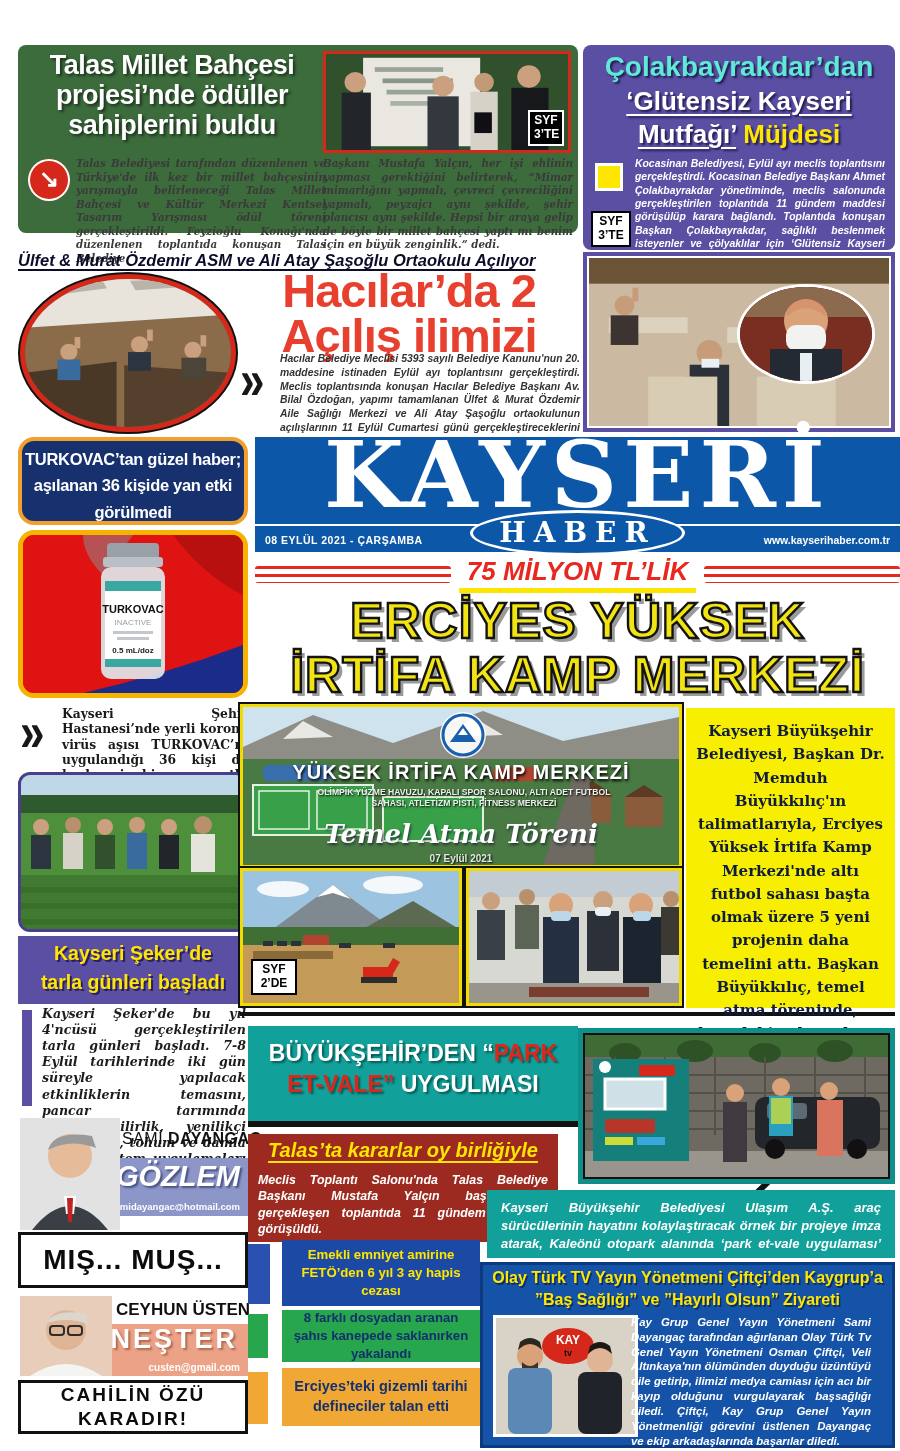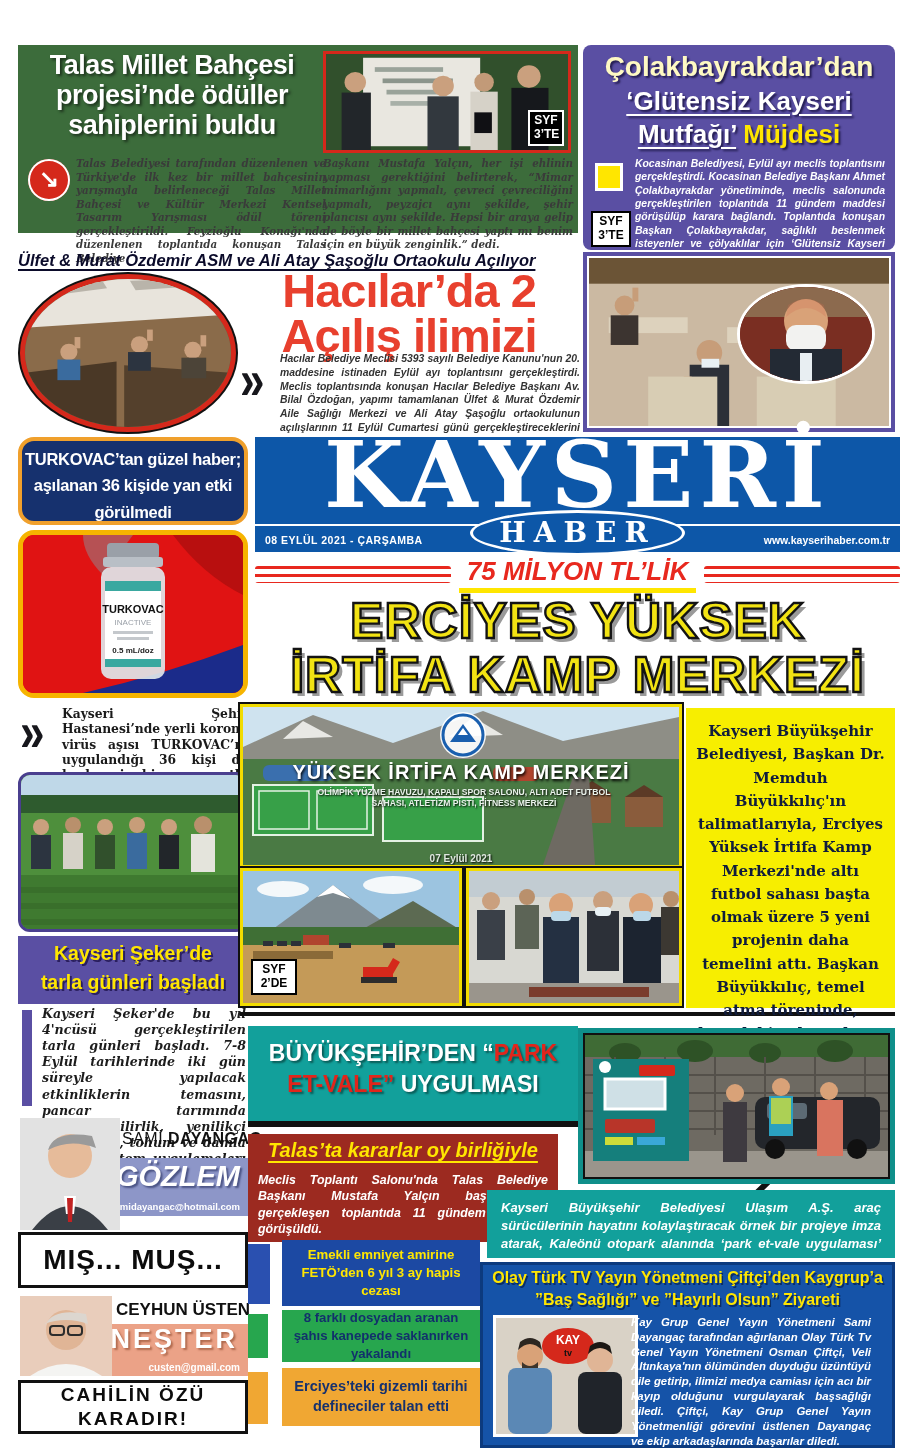--- a/index.html
+++ b/index.html
@@ -2,35 +2,35 @@
 <html><head>
 <meta charset="utf-8">
 <style>
   *{margin:0;padding:0;box-sizing:border-box}
   html,body{background:#fff}
   body{width:900px;height:1451px;position:relative;font-family:"Liberation Sans",sans-serif;overflow:hidden}
   .abs{position:absolute}
   svg{display:block}
 
   
-  #talas-award{left:18px;top:45px;width:560px;height:188px;background:#3c6c3b;border-radius:0}
+  #talas-award{left:18px;top:45px;width:560px;height:188px;background:#3c6c3b;border-radius:8px}
   #talas-award h1{position:absolute;left:4px;top:5px;width:300px;text-align:center;color:#fff;
     font-size:27px;line-height:1.12;font-weight:900;letter-spacing:-.5px;text-shadow:2px 2px 3px #1c301c}
   #talas-photo{position:absolute;left:305px;top:6px;width:248px;height:102px;border:3px solid #d5281b;background:#2f4d2a} 
   .syfdark{background:#000;color:#fff;border:2px solid #fff;font-weight:800;font-size:12px;line-height:1.15;text-align:center;padding:2px 4px}
   .syfwhite{background:#fff;color:#000;border:2px solid #000;font-weight:800;font-size:12px;line-height:1.15;text-align:center;padding:2px 4px}
   #talas-arrow{position:absolute;left:10px;top:114px;width:42px;height:42px;border-radius:50%;background:#d5281b;
     color:#fff;font-size:24px;font-weight:900;text-align:center;line-height:40px;box-shadow:0 0 0 2px #fff inset}
   .talas-body{position:absolute;top:112px;width:250px;height:72px;font-family:"DejaVu Serif",serif;
     font-style:italic;font-weight:700;font-size:10.3px;line-height:1.32;color:#3a3a3a;text-align:justify}
   #talas-b1{left:58px}#talas-b2{left:305px}
 
   
   #colak{left:583px;top:45px;width:312px;height:205px;background:#5a4fa3;border-radius:8px}
-  #colak .h1{position:absolute;top:6px;width:100%;text-align:center;color:#fef9c3;font-size:28px;font-weight:900;text-shadow:2px 2px 2px #241d52}
+  #colak .h1{position:absolute;top:6px;width:100%;text-align:center;color:#5eead4;font-size:28px;font-weight:900;text-shadow:2px 2px 2px #241d52}
   #colak .h2{position:absolute;top:41px;width:100%;text-align:center;color:#fff;font-size:26px;font-weight:900;
     text-decoration:underline;text-underline-offset:4px;text-decoration-thickness:2px;text-shadow:2px 2px 2px #241d52}
   #colak .h3{position:absolute;top:74px;width:100%;text-align:center;font-size:26px;font-weight:900;text-shadow:2px 2px 2px #241d52}
   #colak .h3 .w{color:#fff;text-decoration:underline;text-underline-offset:4px;text-decoration-thickness:2px}
   #colak .h3 .y{color:#ffe600}
   #colak-square{position:absolute;left:12px;top:118px;width:28px;height:28px;background:#ffe600;border:3px solid #fff}
   #colak-syf{position:absolute;left:8px;top:166px;width:40px}
   #colak-body{position:absolute;left:52px;top:112px;width:250px;height:88px;color:#fff;font-weight:700;font-style:italic;
     font-size:10.4px;line-height:1.28;text-align:justify}
 
@@ -393,20 +393,21 @@
     </svg>
     <div id="main-logo">
       <svg width="46" height="46" viewBox="0 0 46 46">
         <circle cx="23" cy="23" r="20" fill="none" stroke="#1a5fae" stroke-width="3"></circle>
         <polygon points="10,30 23,12 36,30" fill="#1a5fae"></polygon>
         <polygon points="18,23 23,16 28,23" fill="#fff"></polygon>
       </svg>
     </div>
     <div id="main-title">YÜKSEK İRTİFA KAMP MERKEZİ</div>
     <div id="main-sub">OLİMPİK YÜZME HAVUZU, KAPALI SPOR SALONU, ALTI ADET FUTBOL SAHASI, ATLETİZM PİSTİ, FİTNESS MERKEZİ</div>
+    <div id="main-script">Temel Atma Töreni</div>
     <div id="main-date">07 Eylül 2021</div>
   </div>
 
   <div id="sub-left" class="abs yframe">
     <svg width="100%" height="100%" viewBox="0 0 216 132" preserveAspectRatio="none">
       <rect width="216" height="132" fill="#9cc4e0"></rect>
       <ellipse cx="40" cy="18" rx="26" ry="8" fill="#f4f8fa"></ellipse>
       <ellipse cx="150" cy="14" rx="30" ry="9" fill="#f4f8fa"></ellipse>
       <polygon points="30,58 90,14 150,58" fill="#7e8a90"></polygon>
       <polygon points="74,26 90,14 108,28 90,22" fill="#fff"></polygon>

